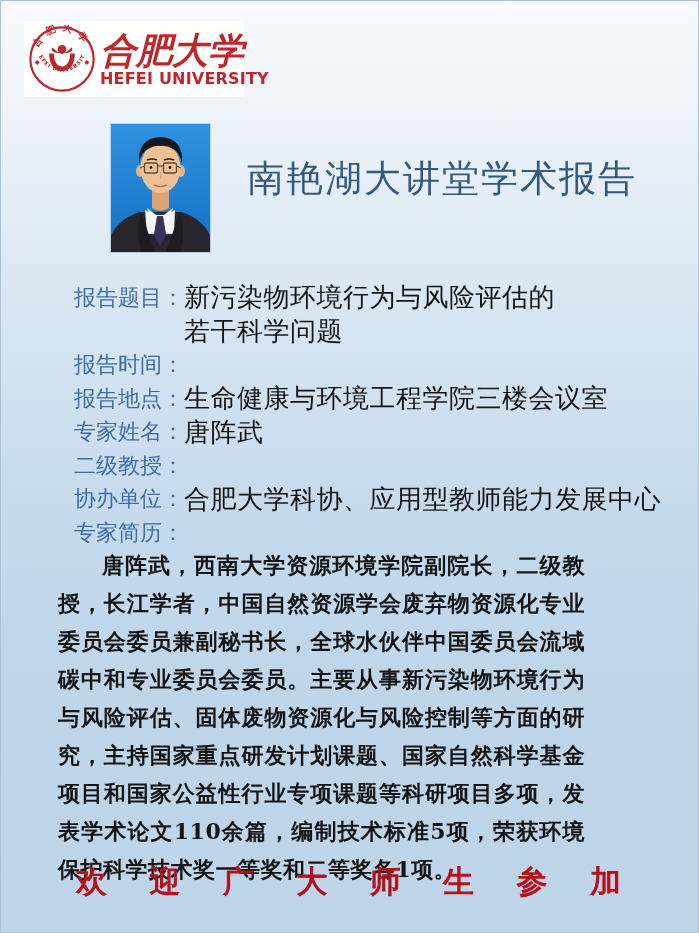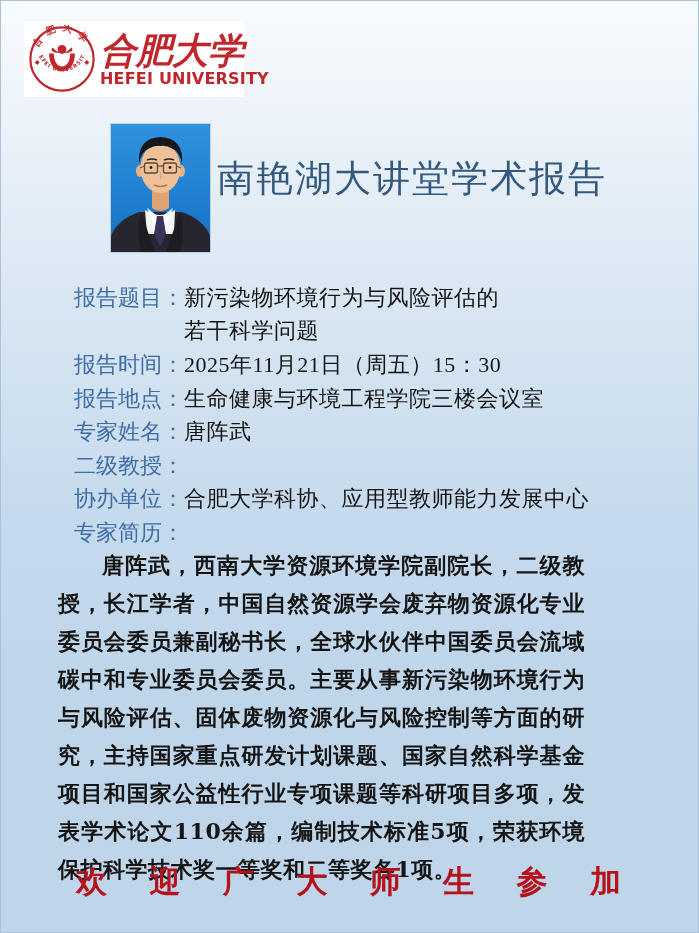--- a/index.html
+++ b/index.html
@@ -54,21 +54,21 @@
     position: absolute;
     left: 110px; top: 123px;
     width: 99px; height: 128px;
     box-shadow: 0 0 0 1px rgba(120,150,180,0.35);
   }
   .photo svg { display: block; width: 100%; height: 100%; }
 
   
   .title {
     position: absolute;
-    left: 216px; top: 153px;
+    left: 246px; top: 153px;
     width: 380px;
     margin: 0;
     text-align: center;
     font-size: 37px;
     font-weight: 500;
     letter-spacing: 2px;
     color: #33597f;
     white-space: nowrap;
   }
 
@@ -84,21 +84,21 @@
     height: 33.6px;
     align-items: center;
     white-space: nowrap;
   }
   .field-label {
     flex: 0 0 110px;
     font-size: 22px;
     color: #3e6ca4;
   }
   .field-value {
-    font-size: 22px;
+    font-size: 26px;
     color: #151515;
     letter-spacing: 0.5px;
   }
 
   
   .bio {
     position: absolute;
     left: 57px; top: 545px;
     width: 527px;
     margin: 0;
@@ -208,21 +208,20 @@
     <div class="field-row">
       <span class="field-label">报告题目：</span>
       <span class="field-value">新污染物环境行为与风险评估的</span>
     </div>
     <div class="field-row">
       <span class="field-label"></span>
       <span class="field-value">若干科学问题</span>
     </div>
     <div class="field-row">
       <span class="field-label">报告时间：</span>
-      <span class="field-value">2025年11月21日（周五）15：30</span>
     </div>
     <div class="field-row">
       <span class="field-label">报告地点：</span>
       <span class="field-value">生命健康与环境工程学院三楼会议室</span>
     </div>
     <div class="field-row">
       <span class="field-label">专家姓名：</span>
       <span class="field-value">唐阵武</span>
     </div>
     <div class="field-row">

